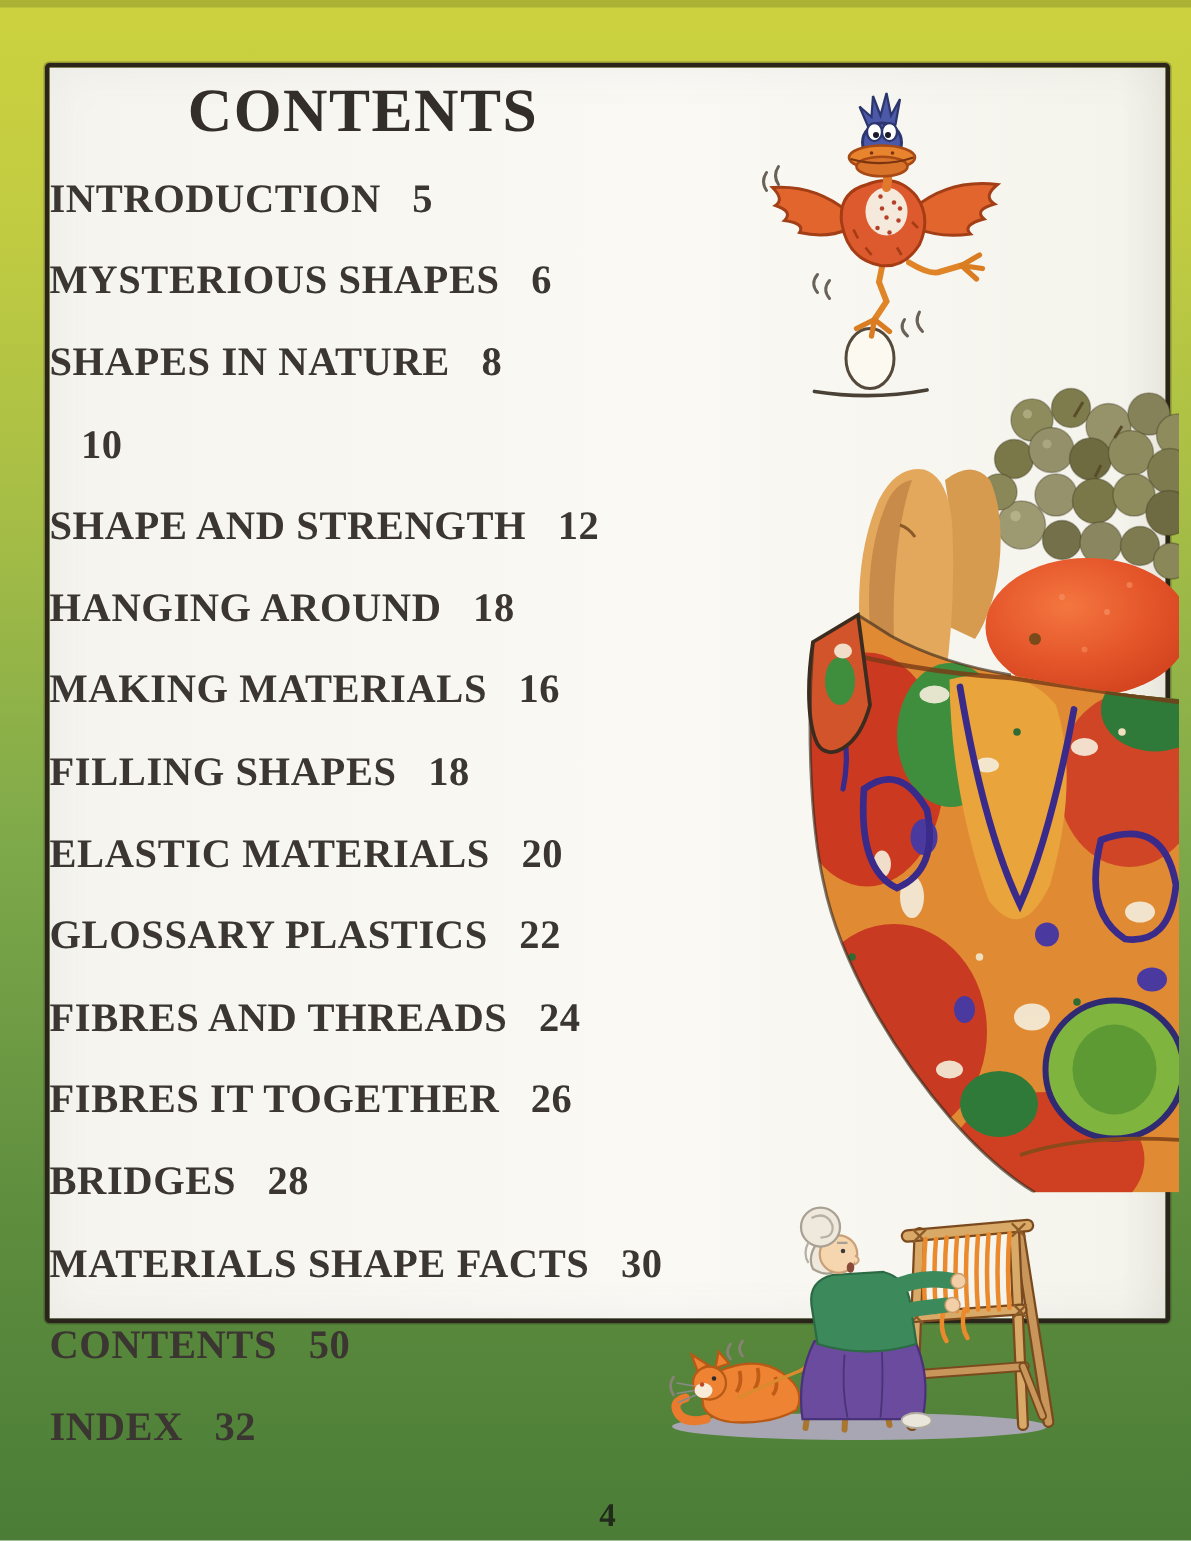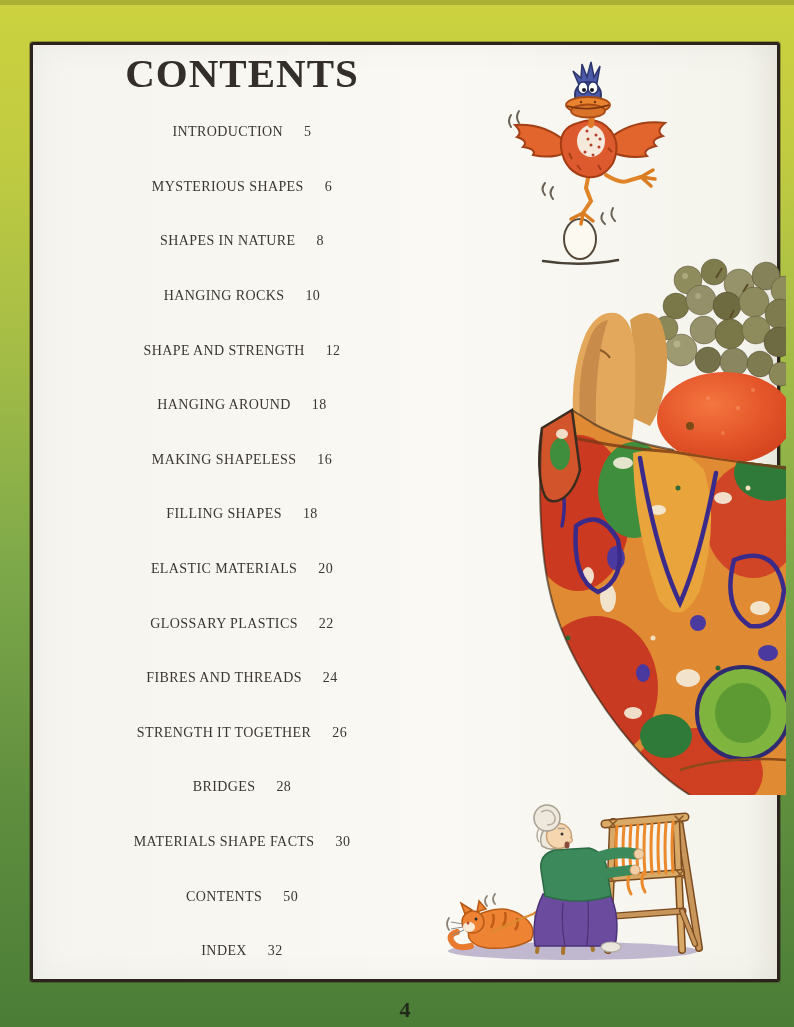--- a/index.html
+++ b/index.html
@@ -5,33 +5,33 @@
   html,body{margin:0;padding:0;}
   body{
     width:794px;height:1027px;position:relative;overflow:hidden;
     font-family:"Liberation Serif", serif;
     background:linear-gradient(180deg,#ccd23f 0%,#c2cc41 14%,#a5bd46 34%,#7ea94a 55%,#5f8e3e 78%,#4b7d37 100%);
   }
   
   .scan-edge{position:absolute;left:0;top:0;width:794px;height:5px;background:#9aa02e;opacity:.65;}
   
   .page{
-    position:absolute;left:30px;top:42px;width:750px;height:940px;box-sizing:border-box;
+    position:absolute;left:30px;top:42px;width:750px;height:840px;box-sizing:border-box;
     background:linear-gradient(90deg,#f5f4ee 0%,#faf9f4 55%,#f4f3ec 96%,#edebe1 100%);
     border:3px solid #2b241b;border-radius:3px;
     box-shadow:0 0 0 1px rgba(43,36,27,.35), inset 0 0 30px rgba(120,130,140,.08);
   }
   .title{
     position:absolute;top:4px;left:0;width:418px;text-align:center;
     font-size:41px;font-weight:bold;color:#332e29;letter-spacing:1px;
   }
   .toc{position:absolute;top:60px;left:0;width:418px;}
   .toc-row{
-    height:54.6px;display:flex;align-items:center;justify-content:center;
-    font-size:14px;font-weight:normal;color:#3b3631;letter-spacing:.4px;white-space:nowrap;
+    height:54.6px;display:flex;align-items:center;
+    font-size:27px;font-weight:bold;color:#3b3631;letter-spacing:.4px;white-space:nowrap;
   }
   .toc-row .num{margin-left:21px;}
   .folio{
     position:absolute;left:30px;top:997px;width:750px;text-align:center;
     font-size:22px;font-weight:bold;color:#222a1c;
   }
   .illus{position:absolute;}
   .illus svg{display:block;}
   #bird{left:470px;top:8px;width:175px;height:215px;}
   #bowl{left:505px;top:213px;width:248px;height:537px;}
@@ -53,53 +53,52 @@
       </div>
     <div class="toc-row">
         <span>MYSTERIOUS SHAPES</span>
         <span class="num">6</span>
       </div>
     <div class="toc-row">
         <span>SHAPES IN NATURE</span>
         <span class="num">8</span>
       </div>
     <div class="toc-row">
-        <span>HANGING ROCKS</span>
         <span class="num">10</span>
       </div>
     <div class="toc-row">
         <span>SHAPE AND STRENGTH</span>
         <span class="num">12</span>
       </div>
     <div class="toc-row">
         <span>HANGING AROUND</span>
         <span class="num">18</span>
       </div>
     <div class="toc-row">
-        <span>MAKING SHAPELESS</span>
+        <span>MAKING MATERIALS</span>
         <span class="num">16</span>
       </div>
     <div class="toc-row">
         <span>FILLING SHAPES</span>
         <span class="num">18</span>
       </div>
     <div class="toc-row">
         <span>ELASTIC MATERIALS</span>
         <span class="num">20</span>
       </div>
     <div class="toc-row">
         <span>GLOSSARY PLASTICS</span>
         <span class="num">22</span>
       </div>
     <div class="toc-row">
         <span>FIBRES AND THREADS</span>
         <span class="num">24</span>
       </div>
     <div class="toc-row">
-        <span>STRENGTH IT TOGETHER</span>
+        <span>FIBRES IT TOGETHER</span>
         <span class="num">26</span>
       </div>
     <div class="toc-row">
         <span>BRIDGES</span>
         <span class="num">28</span>
       </div>
     <div class="toc-row">
         <span>MATERIALS SHAPE FACTS</span>
         <span class="num">30</span>
       </div>

